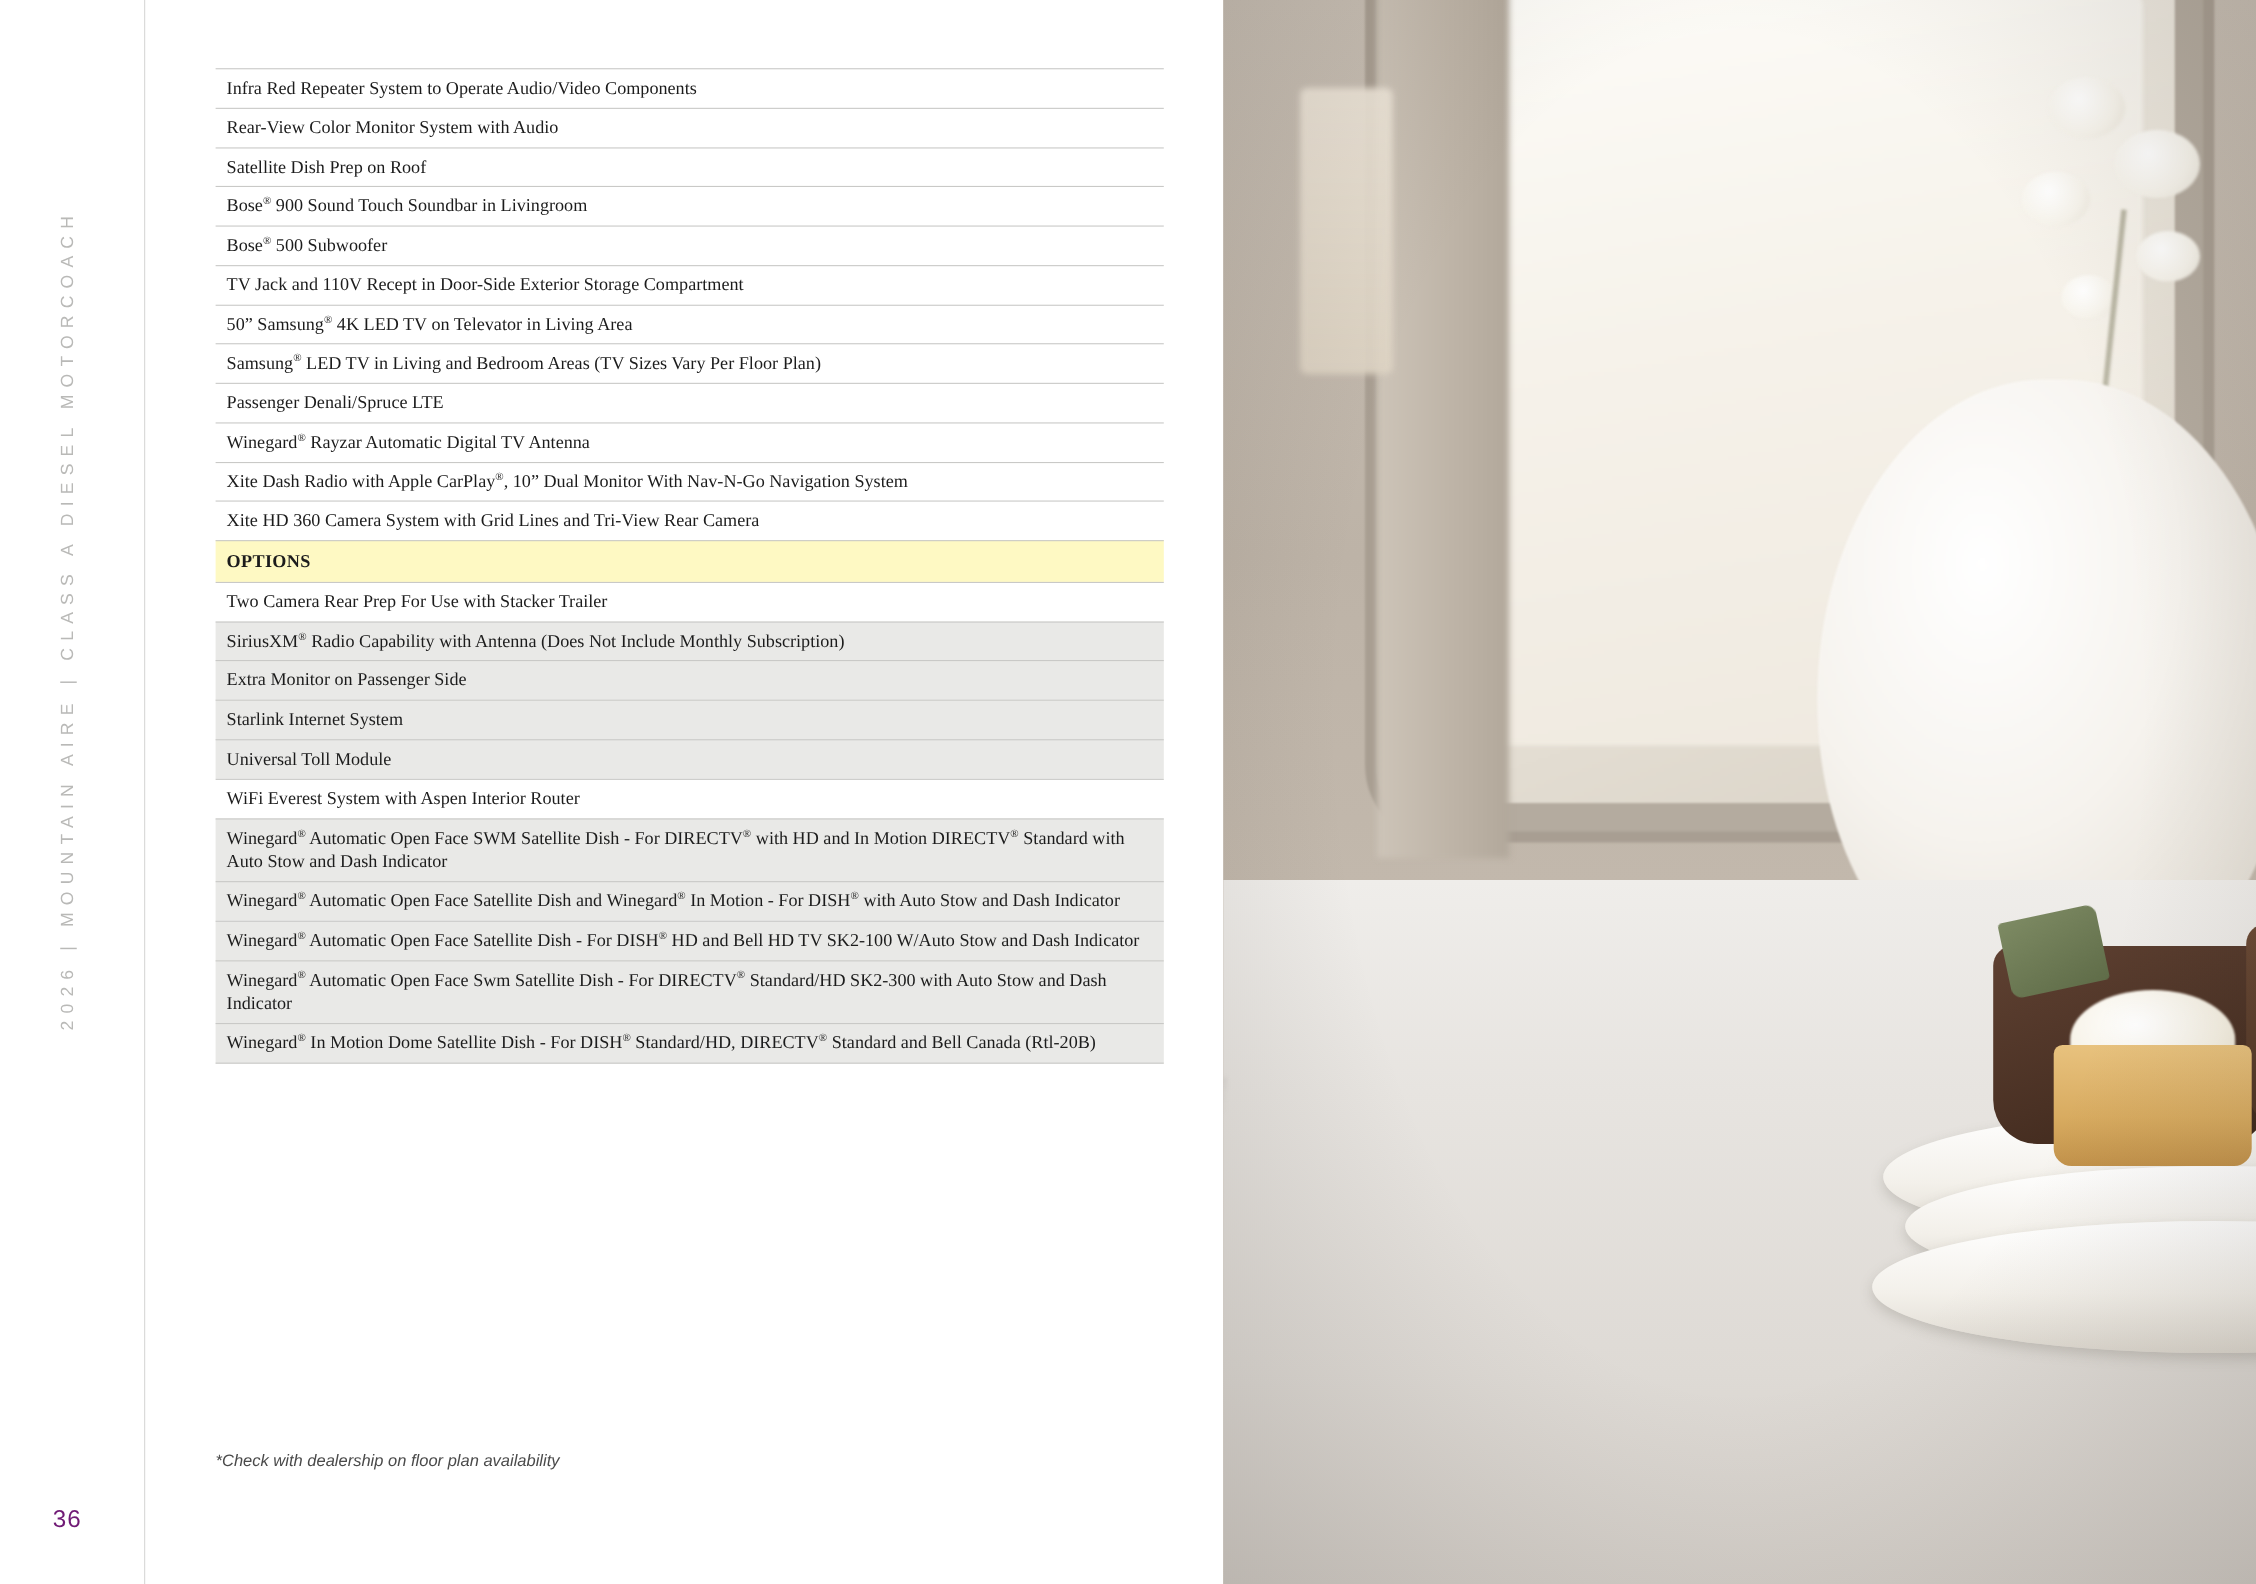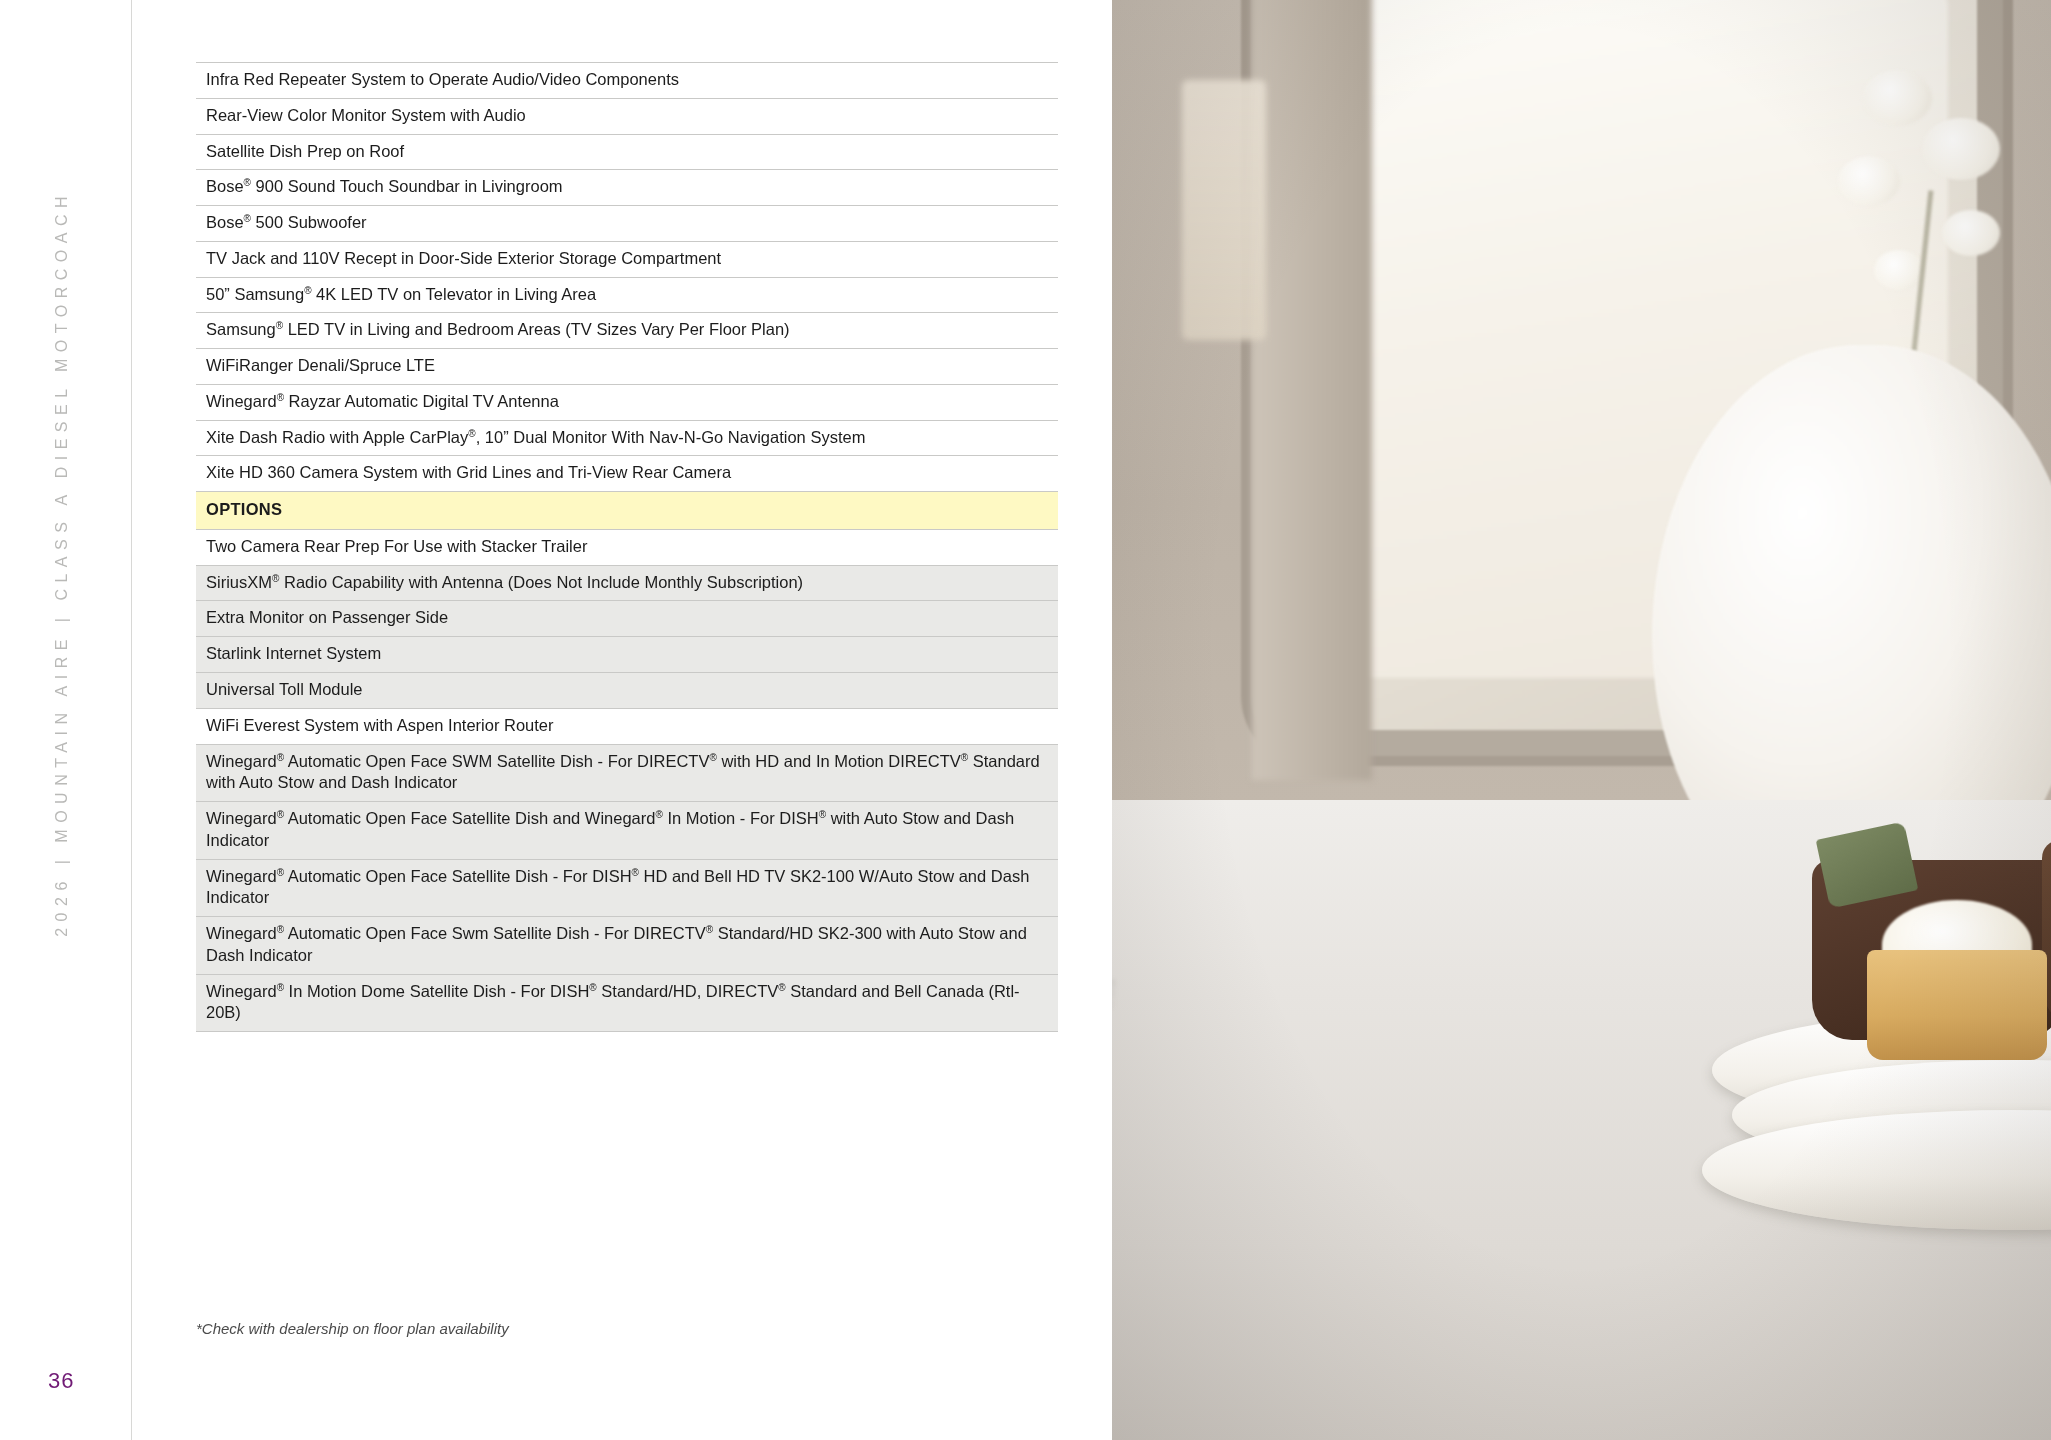--- a/index.html
+++ b/index.html
@@ -66,20 +66,21 @@
     top: 62px;
     width: 862px;
   }
   .row {
     border-top: 1px solid #c9c9c7;
     padding: 6px 10px 7px 10px;
     font-size: 16.5px;
     line-height: 1.32;
     color: #1c1c1c;
     background: transparent;
+    font-family: Liberation Serif, serif;
   }
   .row:last-child {
     border-bottom: 1px solid #c9c9c7;
   }
   .row.header {
     background: #fef9c3;
     font-weight: bold;
     font-size: 16.5px;
     letter-spacing: 0.3px;
     padding: 7px 10px 8px 10px;
@@ -273,21 +274,21 @@
 
   <div class="spec-table" id="spec-table">
       <div class="row">Infra Red Repeater System to Operate Audio/Video Components</div>
       <div class="row">Rear-View Color Monitor System with Audio</div>
       <div class="row">Satellite Dish Prep on Roof</div>
       <div class="row">Bose<sup>®</sup> 900 Sound Touch Soundbar in Livingroom</div>
       <div class="row">Bose<sup>®</sup> 500 Subwoofer</div>
       <div class="row">TV Jack and 110V Recept in Door-Side Exterior Storage Compartment</div>
       <div class="row">50” Samsung<sup>®</sup> 4K LED TV on Televator in Living Area</div>
       <div class="row">Samsung<sup>®</sup> LED TV in Living and Bedroom Areas (TV Sizes Vary Per Floor Plan)</div>
-      <div class="row">WiFiRanger Denali/Spruce LTE</div>
+      <div class="row">Passenger Denali/Spruce LTE</div>
       <div class="row">Winegard<sup>®</sup> Rayzar Automatic Digital TV Antenna</div>
       <div class="row">Xite Dash Radio with Apple CarPlay<sup>®</sup>, 10” Dual Monitor With Nav-N-Go Navigation System</div>
       <div class="row">Xite HD 360 Camera System with Grid Lines and Tri-View Rear Camera</div>
       <div class="row header">OPTIONS</div>
       <div class="row">Two Camera Rear Prep For Use with Stacker Trailer</div>
       <div class="row shaded">SiriusXM<sup>®</sup> Radio Capability with Antenna (Does Not Include Monthly Subscription)</div>
       <div class="row shaded">Extra Monitor on Passenger Side</div>
       <div class="row shaded">Starlink Internet System</div>
       <div class="row shaded">Universal Toll Module</div>
       <div class="row">WiFi Everest System with Aspen Interior Router</div>

